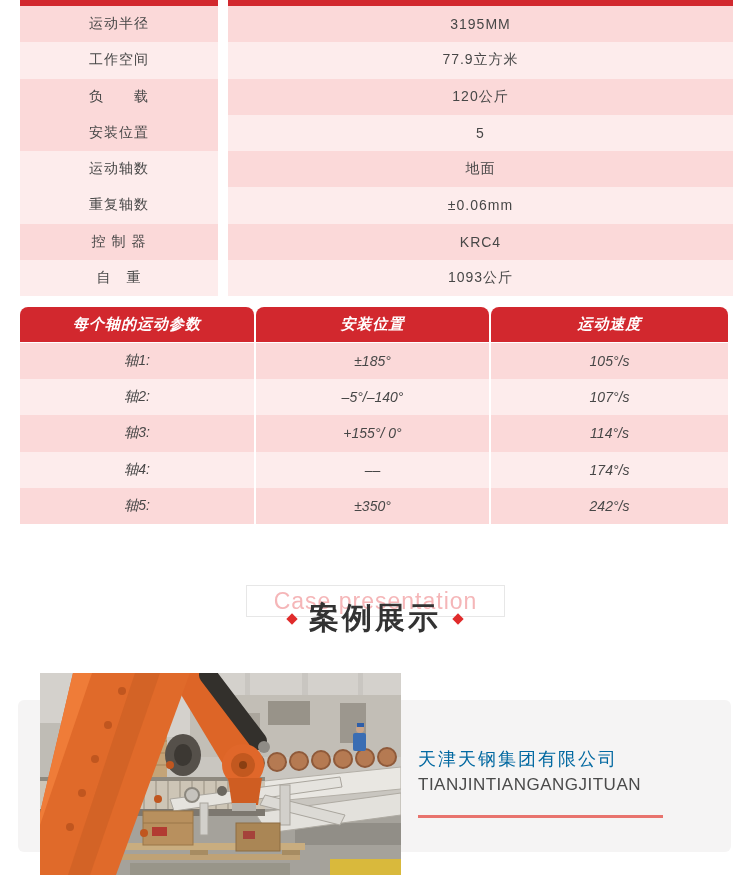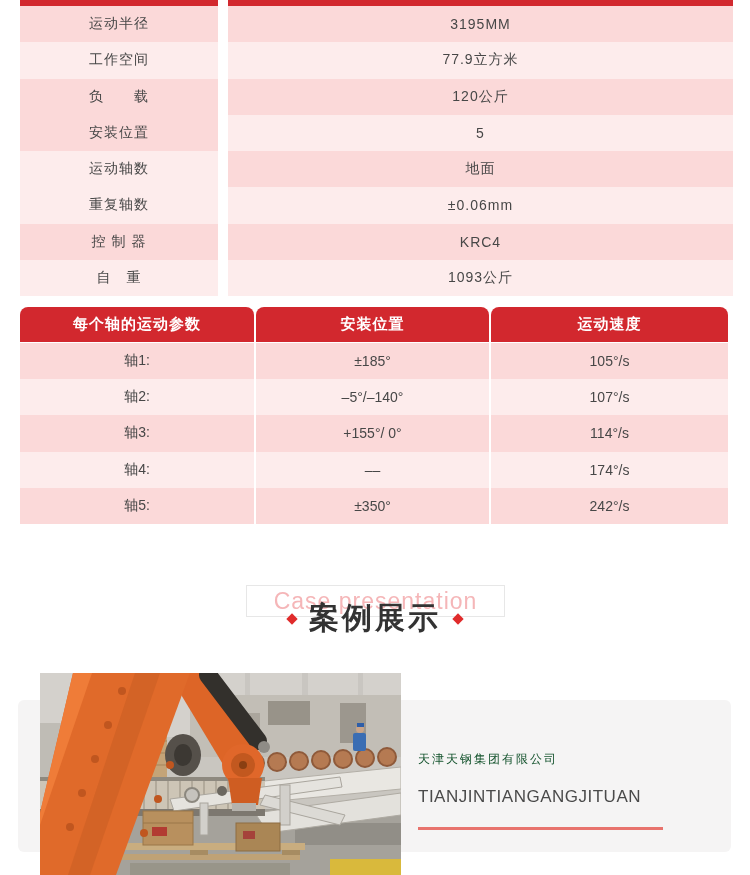--- a/index.html
+++ b/index.html
@@ -11,21 +11,21 @@
   .spec-table{position:absolute;left:20px;top:0;width:713px;display:flex;gap:10px;border-radius:8px;}
   .spec-col{display:flex;flex-direction:column;}
   .spec-col.left{width:198px;}
   .spec-col.right{flex:1;}
   .spec-redbar{height:6px;background:var(--red,#d2282e);}
   .spec-cell{height:36.25px;display:flex;align-items:center;justify-content:center;
     font-size:14px;color:#474747;letter-spacing:1px;}
   .row-dark{background:var(--row-dark,#fbd9d9);}
   .row-light{background:var(--row-light,#fdecec);}
   
-  .axis-table{position:absolute;left:20px;top:307px;width:708px;}
+  .axis-table{position:absolute;left:20px;top:307px;width:708px;font-style:italic;}
   .axis-header{display:flex;gap:2px;}
   .axis-header-cell{height:35px;background:var(--red,#d2282e);color:#ffffff;
     font-size:15px;font-weight:bold;letter-spacing:1px;
     display:flex;align-items:center;justify-content:center;
     border-radius:8px 8px 0 0;}
   .axis-body{margin-top:1px;}
   .axis-row{display:flex;gap:2px;height:36.2px;}
   .axis-cell{display:flex;align-items:center;justify-content:center;font-size:14px;color:#474747;}
   .c1{width:234px;} .c2{width:233px;} .c3{flex:1;}
   
@@ -36,22 +36,22 @@
   .case-zh-row{position:absolute;left:0;top:18px;width:100%;
     display:flex;align-items:center;justify-content:center;gap:13px;}
   .diamond{width:8px;height:8px;background:var(--diamond-red,#e02b2b);transform:rotate(45deg);flex:none;}
   .case-zh{font-size:30px;font-weight:bold;color:#333333;letter-spacing:3px;white-space:nowrap;}
   
   .case-card{position:absolute;left:18px;top:700px;width:713px;height:152px;
     background:var(--card-bg,#f5f4f4);border-radius:6px;}
   .case-photo{position:absolute;left:40px;top:673px;width:361px;height:202px;overflow:hidden;}
   .case-photo svg{display:block;width:100%;height:100%;}
   .case-info{position:absolute;left:418px;top:746px;}
-  .company-zh{font-size:12px;color:#14532d;letter-spacing:2px;line-height:26px;white-space:nowrap;}
-  .company-en{font-size:17px;color:#4a4a4a;letter-spacing:0.5px;line-height:26px;white-space:nowrap;margin-top:12px;}
+  .company-zh{font-size:18px;color:#0369a1;letter-spacing:2px;line-height:26px;white-space:nowrap;}
+  .company-en{font-size:17px;color:#4a4a4a;letter-spacing:0.5px;line-height:26px;white-space:nowrap;}
   .company-underline{margin-top:17px;width:245px;height:3px;background:var(--underline,#e8736d);}
 </style>
 </head>
 <body>
 
 <div class="page">
 
   <div class="spec-table">
     <div class="spec-col left">
       <div class="spec-redbar"></div>

